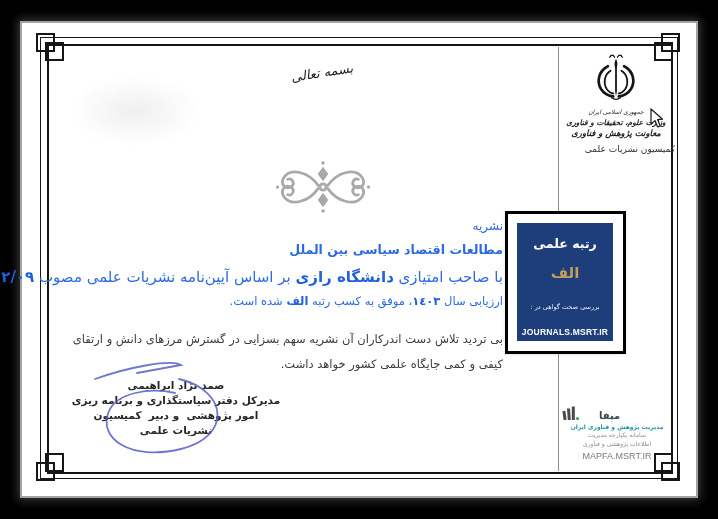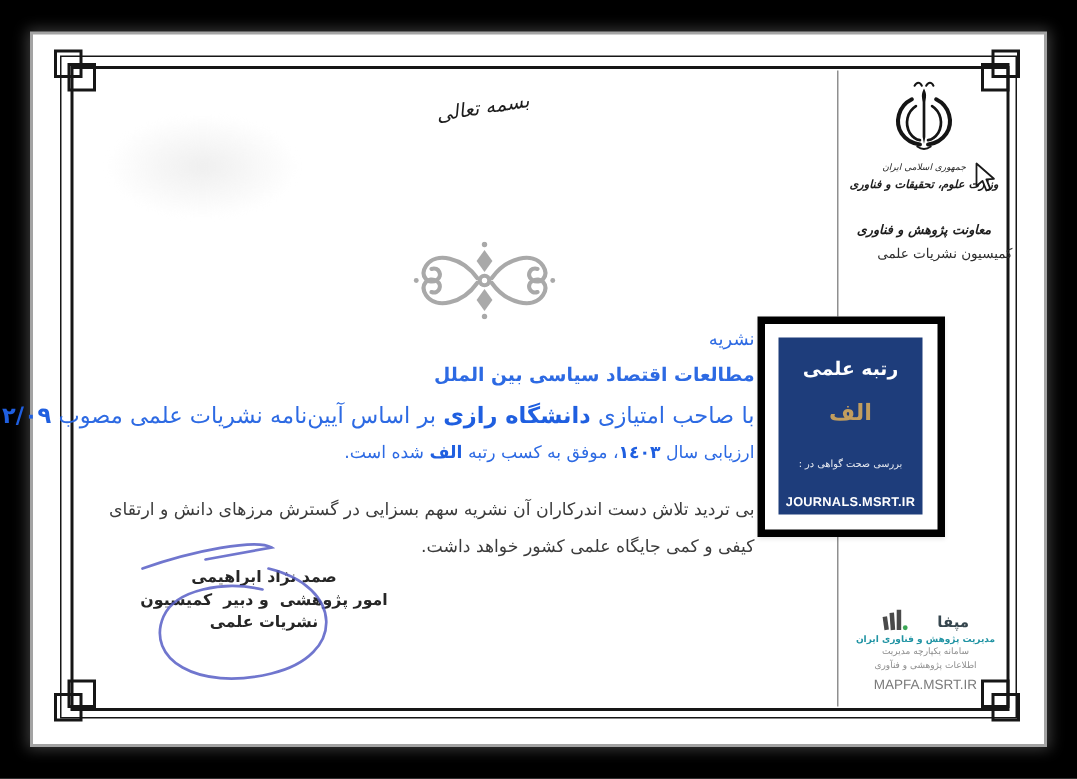--- a/index.html
+++ b/index.html
@@ -11,21 +11,21 @@
   .frame-outer{position:absolute;left:18px;top:14px;width:636px;height:440px;
                border:1.5px solid #161616;}
   .frame-inner{position:absolute;left:25px;top:21px;width:622px;height:426px;
                border:2.5px solid #161616;}
   .csq{position:absolute;width:19px;height:19px;border:2.5px solid #161616;box-sizing:border-box;background:transparent;}
   
   .divider{position:absolute;left:536px;top:24px;width:1px;height:424px;background:#8f8f8f;}
   .gov-block{position:absolute;left:535px;top:28px;width:118px;text-align:center;color:#1d1d1d;}
   .gov-line1{font-size:6px;font-style:italic;margin-top:1px;}
   .gov-line2{font-size:7.5px;font-style:italic;font-weight:bold;margin-top:3px;}
-  .gov-line3{font-size:8.5px;font-style:italic;font-weight:bold;margin-top:22px;}
+  .gov-line3{font-size:8.5px;font-style:italic;font-weight:bold;margin-top:1px;}
   .gov-line4{font-size:9px;margin-top:6px;color:#2e2e2e;text-align:right;}
   .cursor{position:absolute;left:628px;top:85px;z-index:9;}
   
   .blob{position:absolute;left:38px;top:48px;width:150px;height:80px;border-radius:50%;
         background:radial-gradient(closest-side,#efefef 0%,rgba(255,255,255,0) 85%);filter:blur(2px);}
   .bismillah{position:absolute;left:230px;top:42px;width:140px;text-align:center;
              font-size:13px;font-style:italic;color:#1c1c1c;transform:rotate(-9deg);}
   .cert-title{position:absolute;left:150px;top:118px;width:300px;text-align:center;
               font-size:15px;font-weight:bold;color:#4a78b4;direction:rtl;}
   .ornament{position:absolute;left:245px;top:138px;}
@@ -34,35 +34,35 @@
   .rtl-line{position:absolute;right:0;white-space:nowrap;direction:rtl;text-align:right;}
   .journal-label{top:196px;font-size:12px;color:#2d6ae3;}
   .journal-name{top:219px;font-size:12.5px;font-weight:bold;color:#2d6ae3;}
   .b-line1{top:245px;font-size:15px;color:#2d6ae3;margin-left:27px;}
   .b-line2{top:271px;font-size:11.5px;color:#2d6ae3;}
   .b-line1 b,.b-line2 b{color:#1f5fe0;}
   .p2-line1{top:309px;font-size:11.5px;color:#3c3c3c;}
   .p2-line2{top:334px;font-size:11.5px;color:#3c3c3c;}
   
   .badge-card{position:absolute;left:483px;top:188px;width:115px;height:137px;background:#fff;
-              border:5px solid #000000;box-shadow:0 1px 3px rgba(0,0,0,.10);z-index:3;}
+              border:3px solid #000000;box-shadow:0 1px 3px rgba(0,0,0,.10);z-index:3;}
   .badge-navy{position:absolute;left:9px;top:9px;width:96px;height:118px;background:#1e3d7b;
               text-align:center;color:#fff;direction:rtl;}
   .badge-title{margin-top:13px;font-size:12.5px;font-weight:bold;}
   .badge-rank{margin-top:13px;font-size:15px;font-weight:bold;color:#c19d5e;}
   .badge-verify{margin-top:21px;font-size:6.5px;opacity:.92;}
   .badge-url{margin-top:16px;font-size:8.5px;font-weight:bold;letter-spacing:.2px;
              font-family:"Liberation Sans","DejaVu Sans",sans-serif;direction:ltr;}
   
   .sig-text{position:absolute;left:18px;top:355px;width:210px;text-align:center;direction:rtl;
             font-size:10.5px;font-weight:bold;color:#262626;line-height:15px;padding-left:31px;}
   .sig-ink{position:absolute;left:55px;top:326px;z-index:5;pointer-events:none;}
   
   .mapfa{position:absolute;left:540px;top:378px;width:110px;text-align:center;z-index:2;}
-  .mapfa-row{display:flex;align-items:flex-end;justify-content:center;gap:19px;height:20px;}
+  .mapfa-row{display:flex;align-items:flex-end;justify-content:flex-start;gap:19px;height:20px;}
   .mapfa-word{font-size:10px;font-weight:bold;color:#37474f;}
   .mapfa-teal{font-size:6px;font-weight:bold;color:#1f93a3;margin-top:2px;}
   .mapfa-gray{font-size:6px;color:#8c8c8c;line-height:9px;}
   .mapfa-url{font-size:9px;color:#7a7a7a;margin-top:3px;
              font-family:"Liberation Sans","DejaVu Sans",sans-serif;}
 </style>
 </head>
 <body>
 
 <div class="stage">
@@ -138,20 +138,21 @@
       <div class="badge-navy">
         <div class="badge-title">رتبه علمی</div>
         <div class="badge-rank">الف</div>
         <div class="badge-verify">بررسی صحت گواهی در :</div>
         <div class="badge-url">JOURNALS.MSRT.IR</div>
       </div>
     </div>
 
     <div class="sig-text">
       <div>صمد نژاد ابراهیمی</div>
+      <div>مدیرکل دفتر سیاستگذاری و برنامه ریزی</div>
       <div>امور پژوهشی &nbsp;و دبیر &nbsp;کمیسیون</div>
       <div>نشریات علمی</div>
     </div>
     <svg class="sig-ink" width="190" height="125" viewBox="0 0 190 125">
       <g stroke="#585fc6" stroke-width="1.8" fill="none" stroke-linecap="round" opacity="0.85">
         <path d="M18 30 C52 18 94 10 104 16 L60 24"></path>
         <path d="M102 30 C152 42 154 88 104 100 C54 112 20 90 32 62 C40 44 72 38 98 44"></path>
       </g>
     </svg>
 

